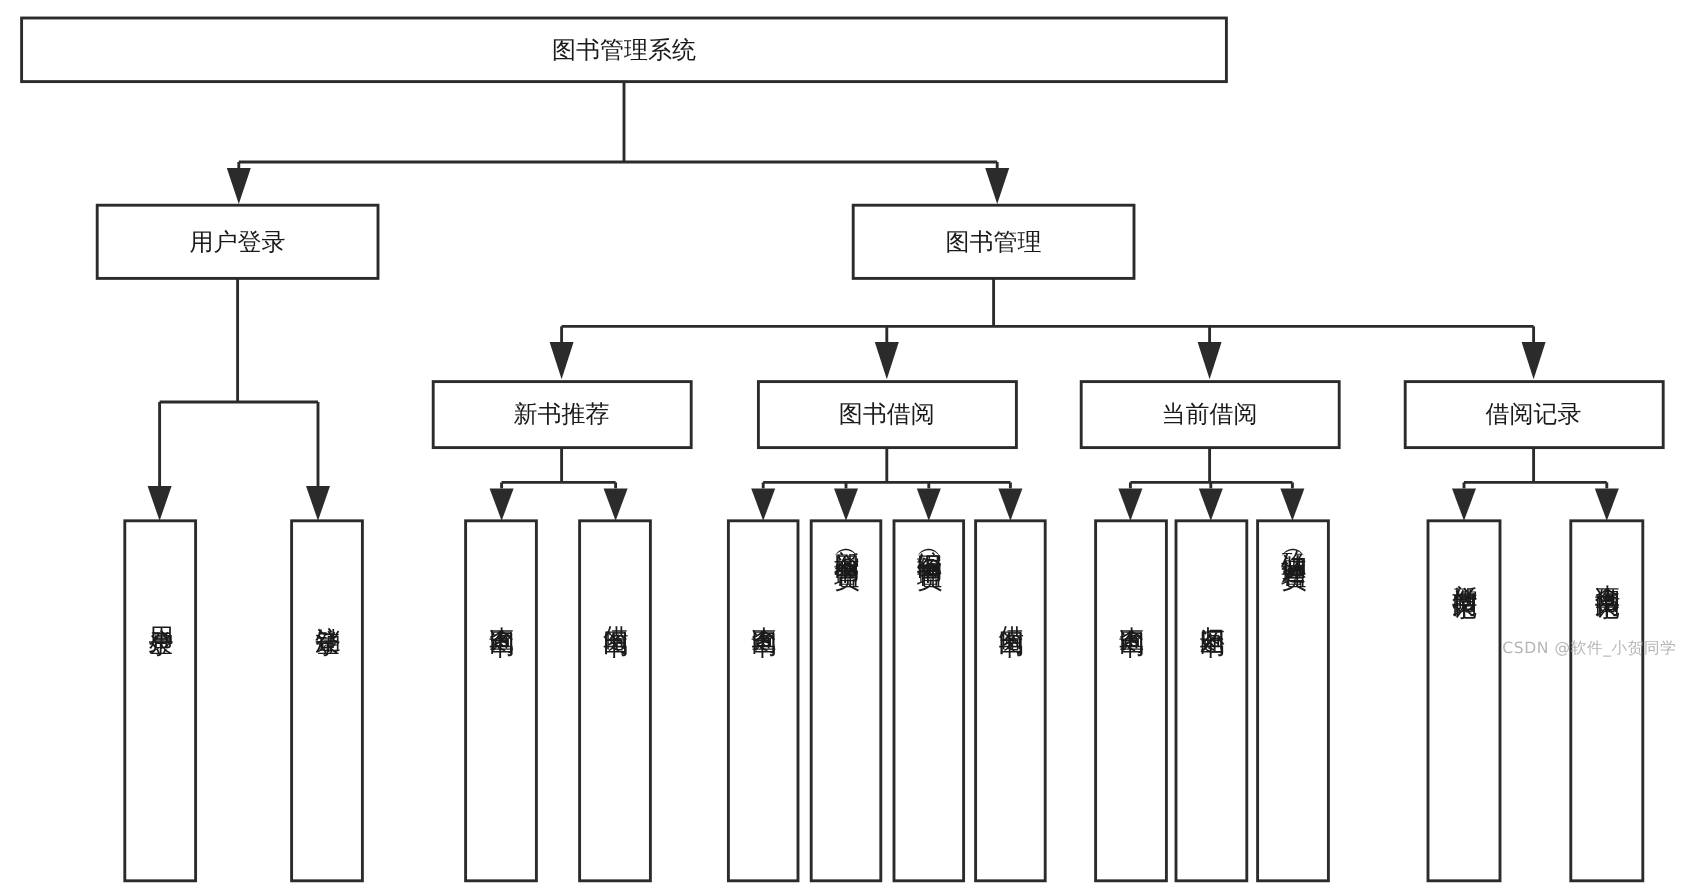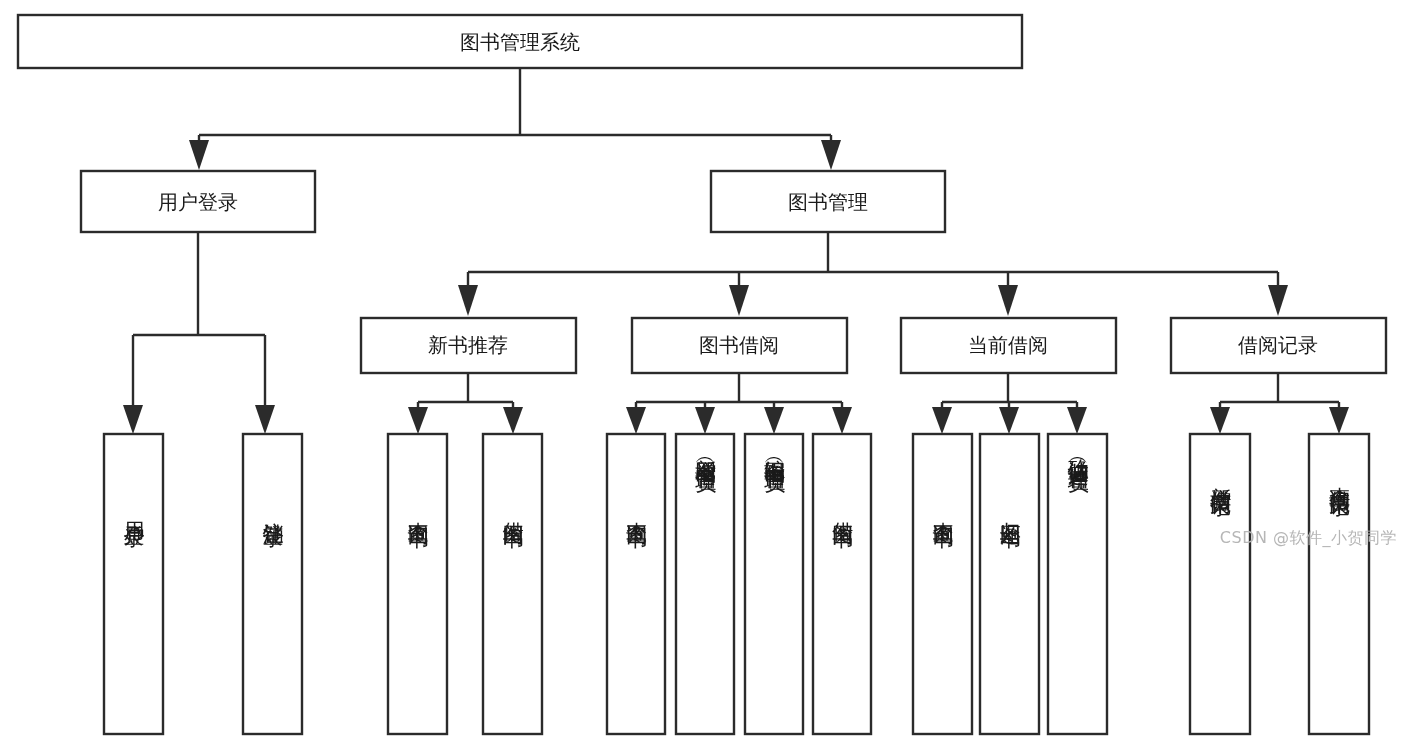--- a/index.html
+++ b/index.html
@@ -63,21 +63,21 @@
     line-height: 1.02;
     letter-spacing: 2px;
     color: #1a1a1a;
     white-space: nowrap;
   }
   .watermark {
     position: absolute;
     right: 8px;
     bottom: 4px;
     font-family: "DejaVu Sans", "Liberation Sans", sans-serif;
-    font-size: 16px;
+    font-size: 13px;
     color: #b6b6b6;
     white-space: nowrap;
     letter-spacing: 0.5px;
   }
 </style>
 </head>
 <body>
 
 <div id="diagram-root">
 

